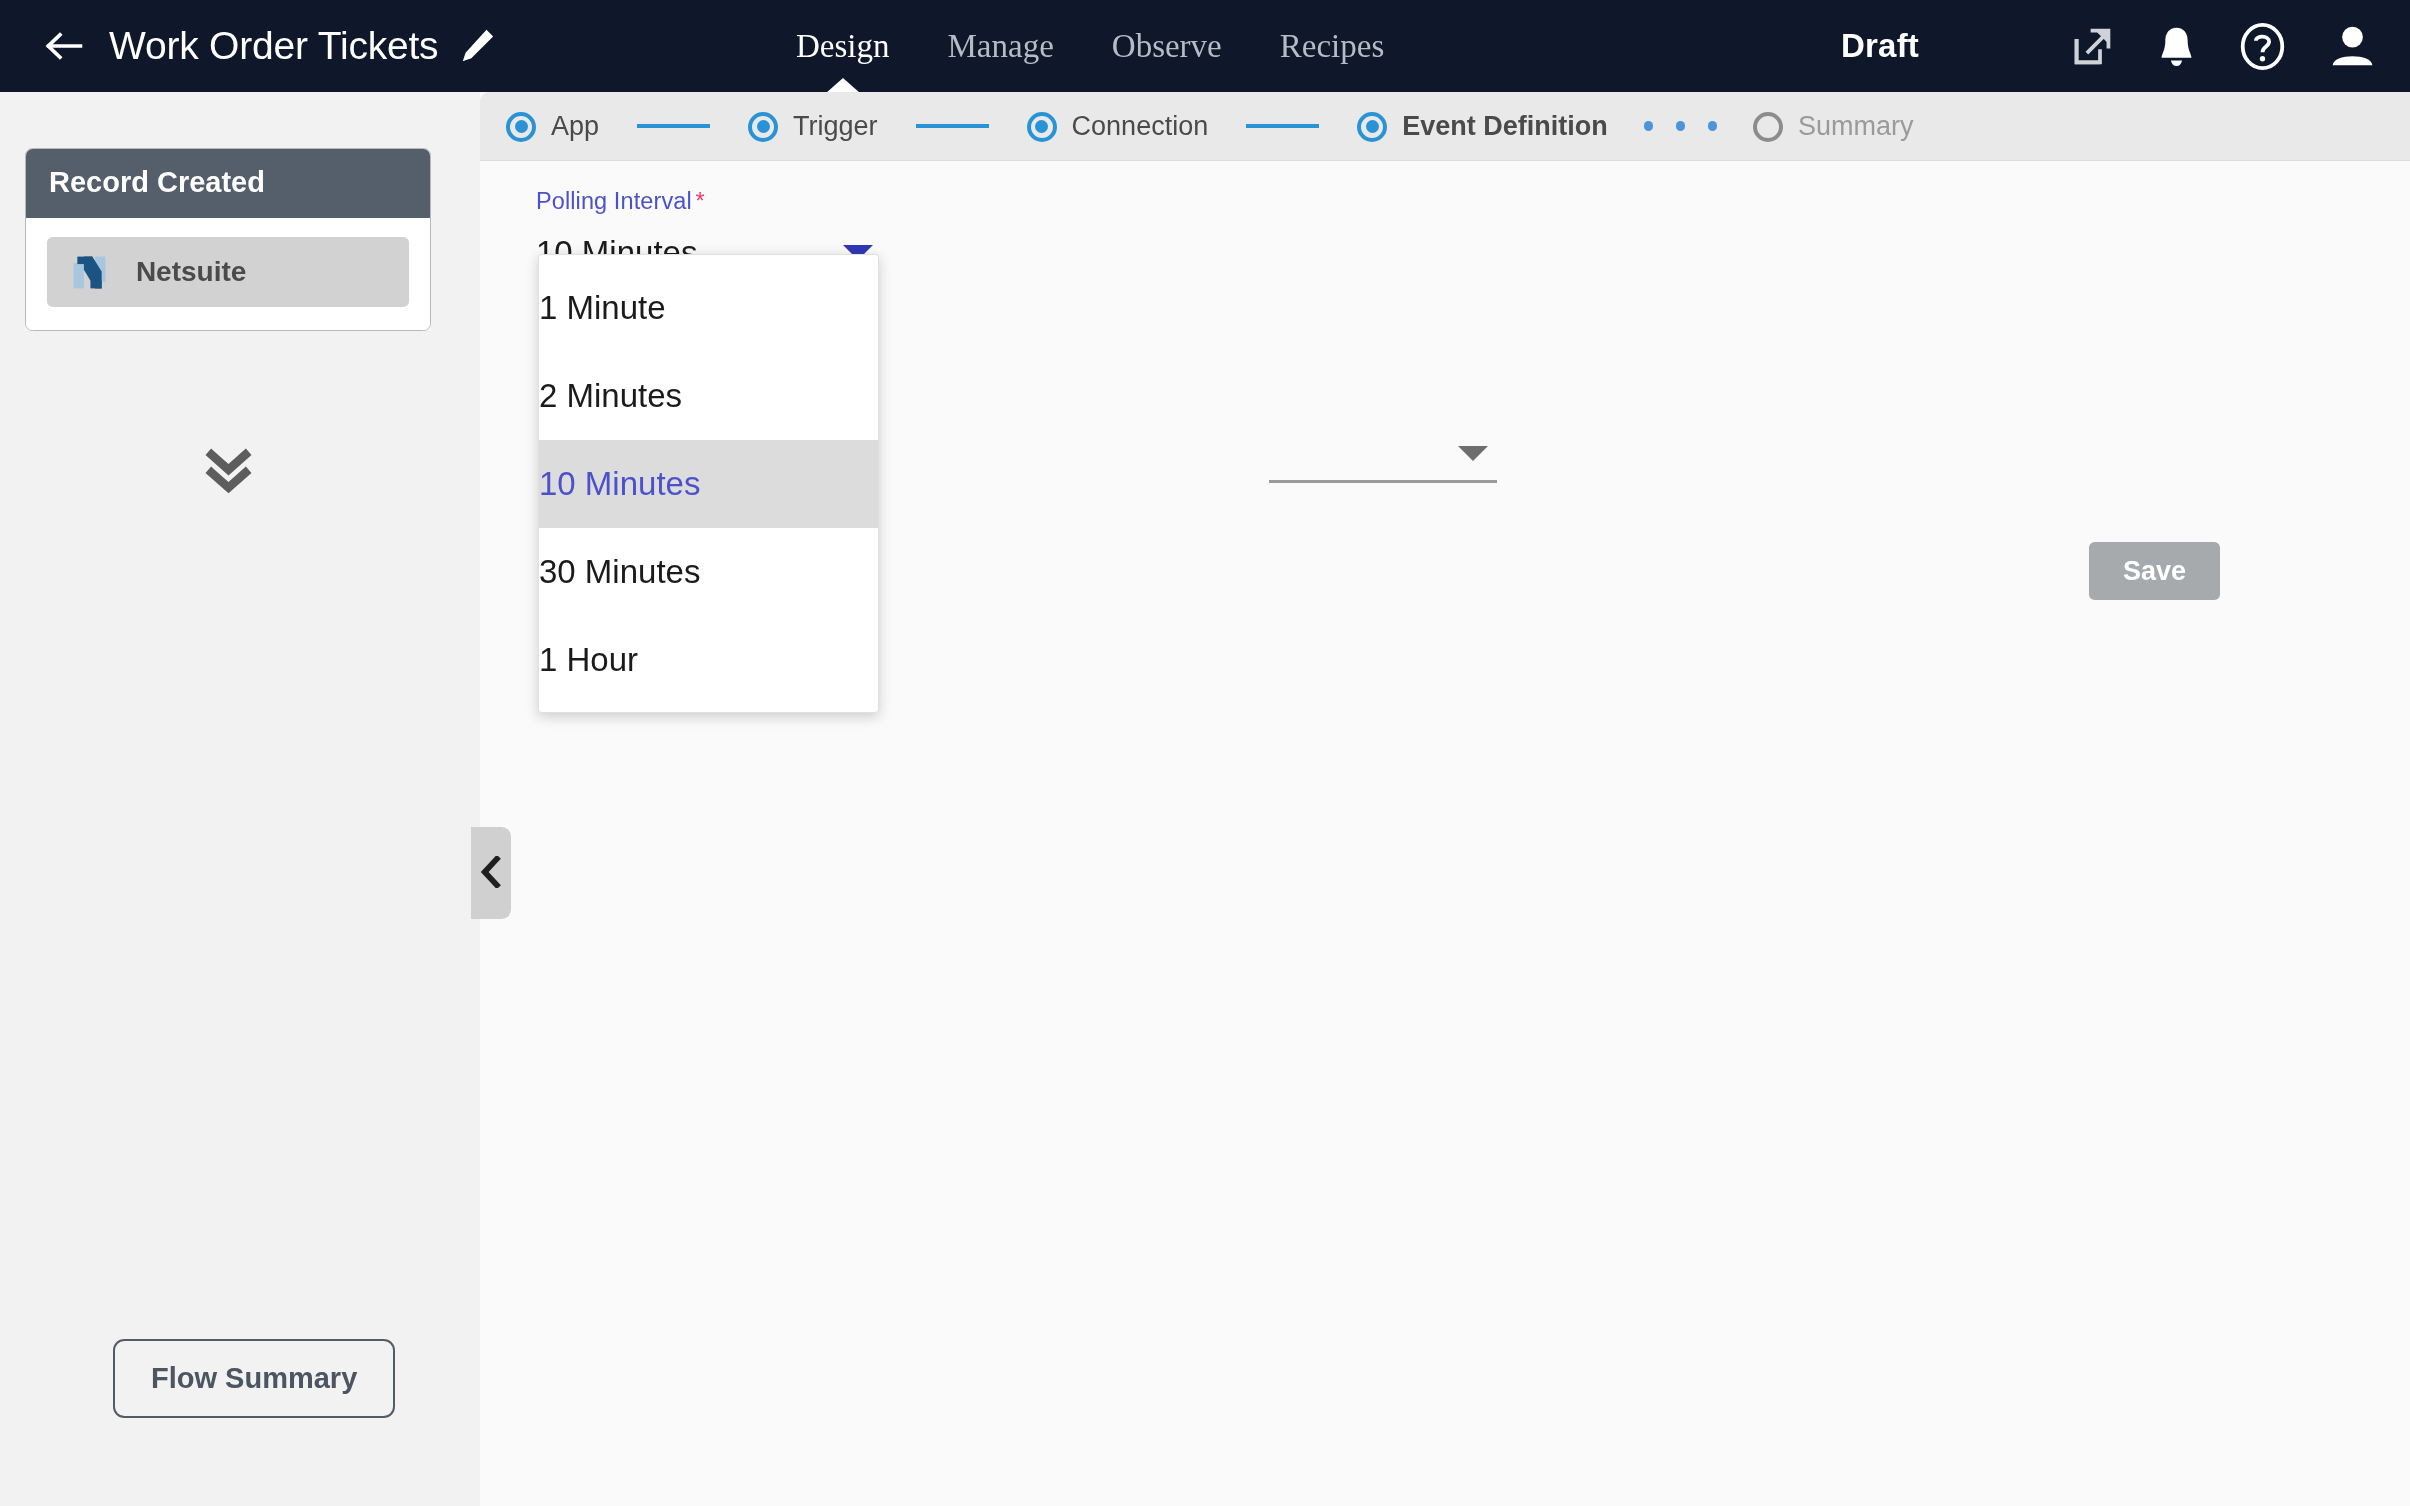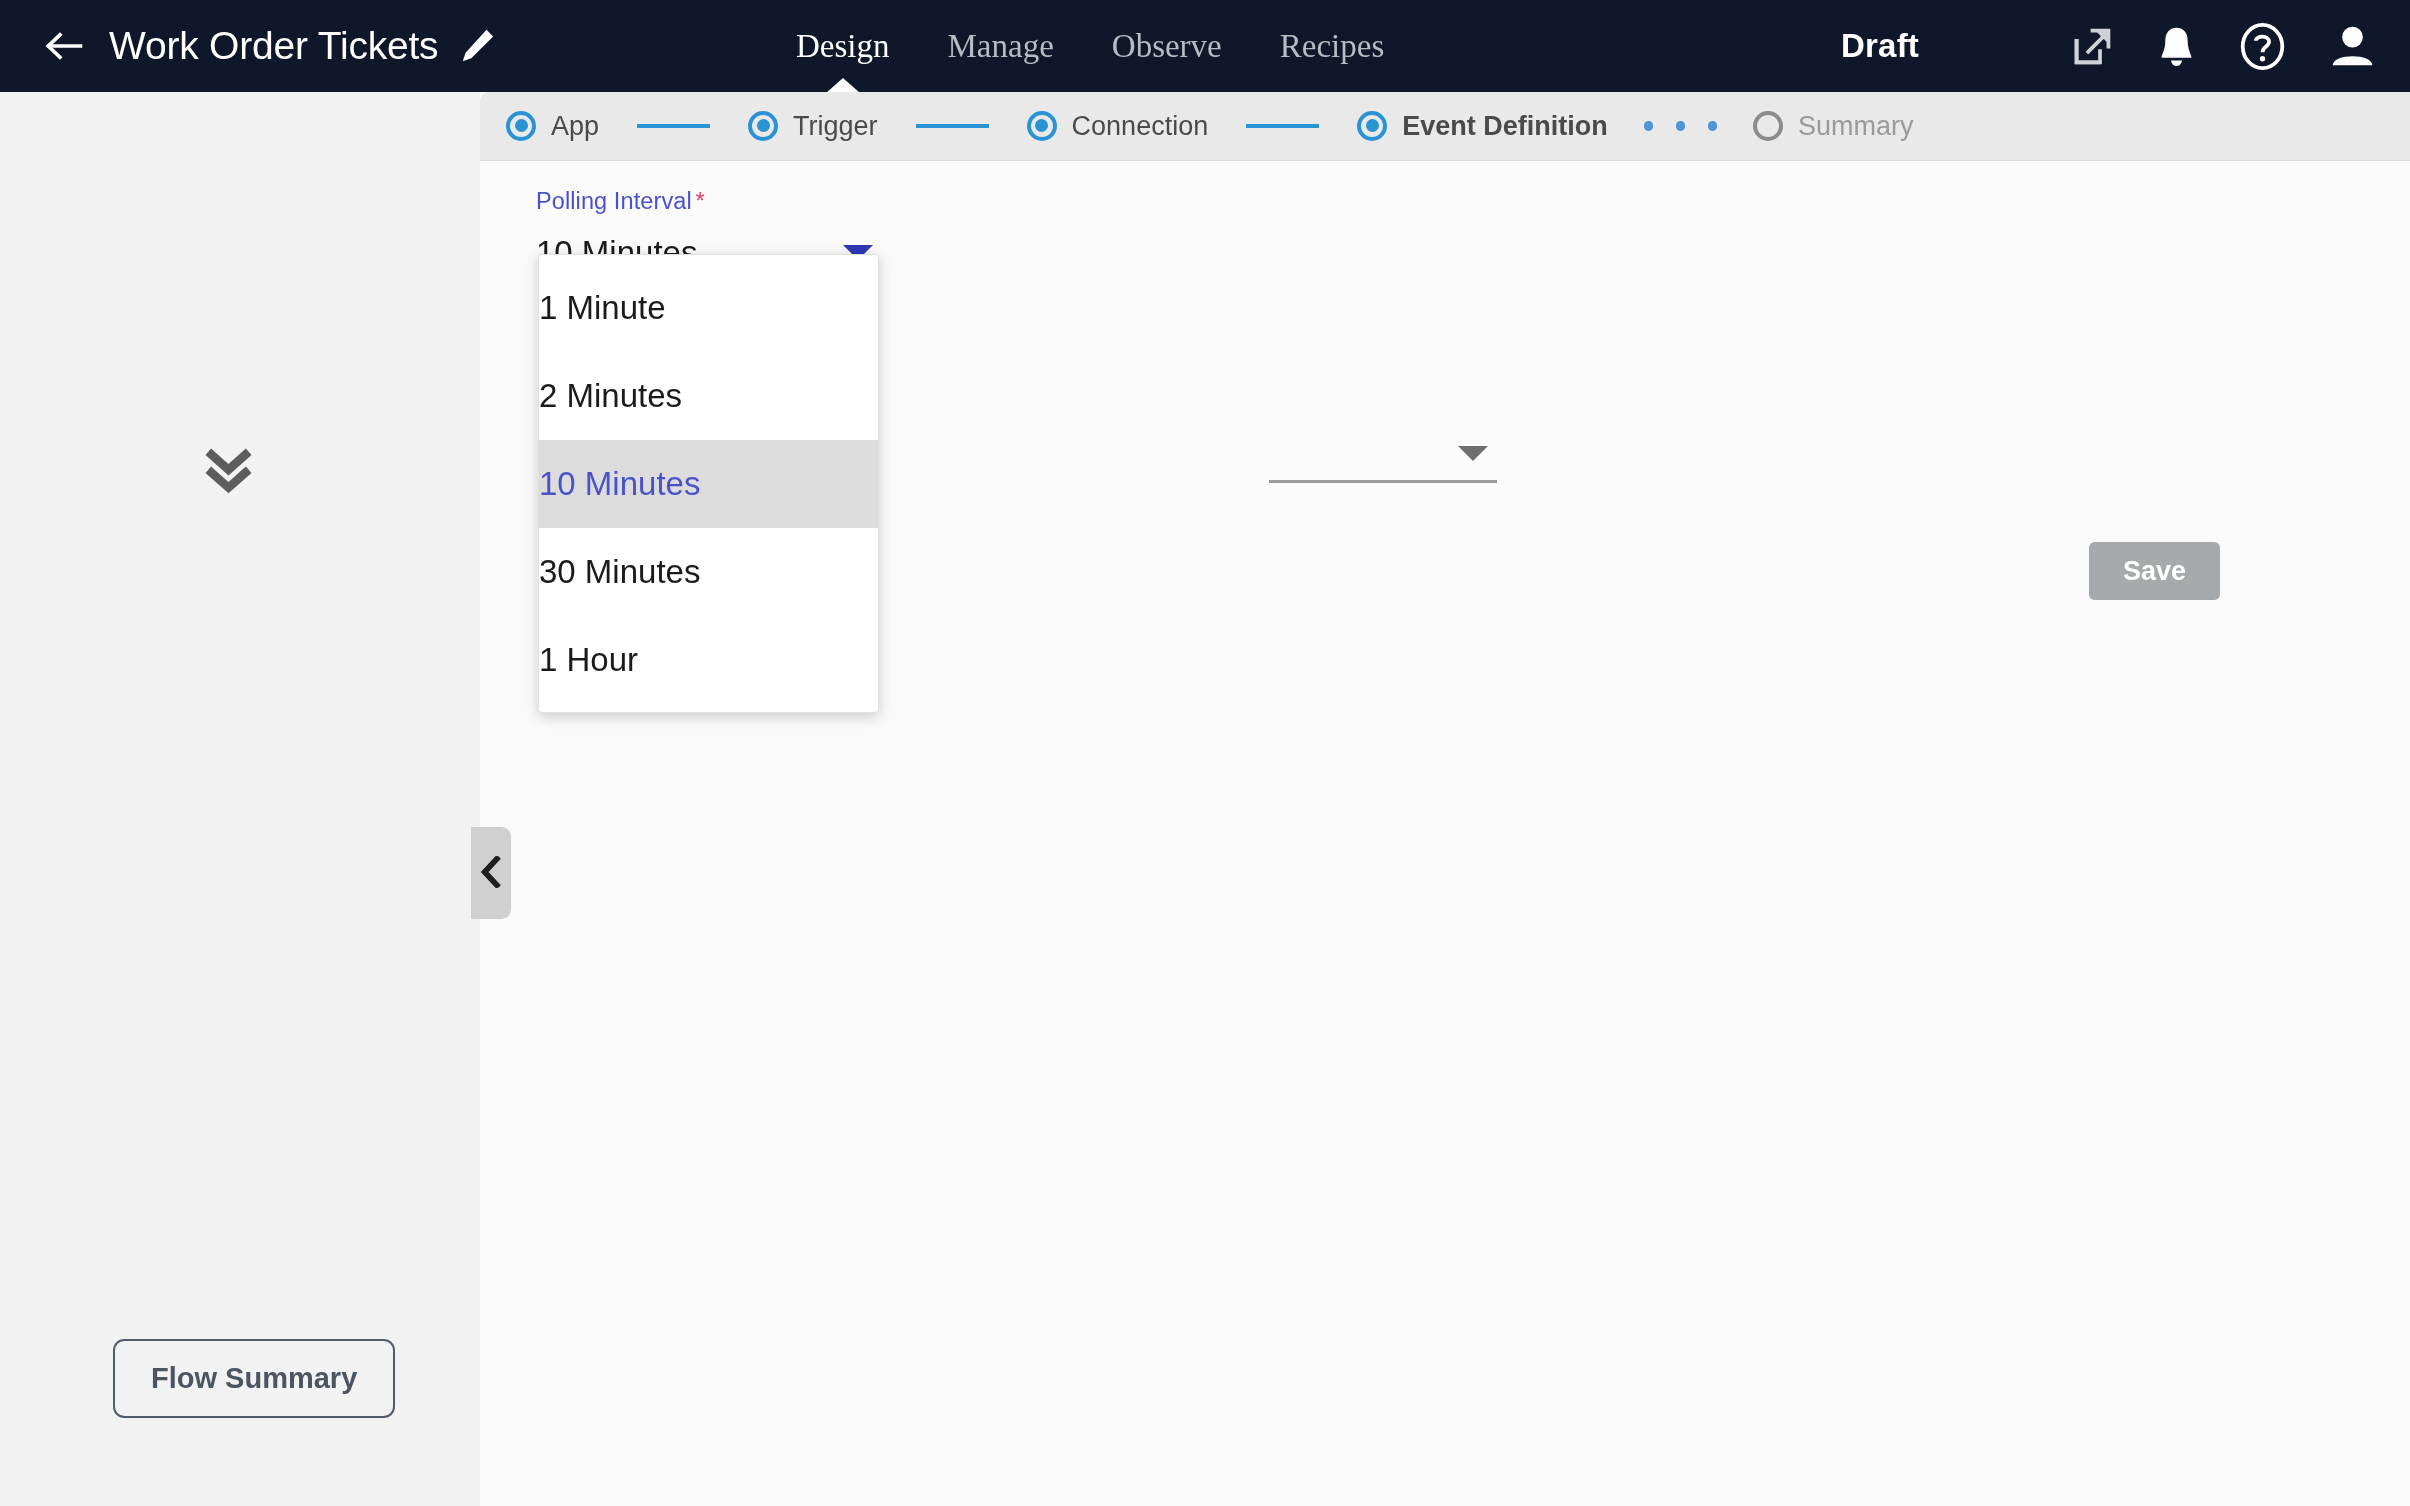--- a/index.html
+++ b/index.html
@@ -175,21 +175,21 @@
     position: absolute;
     left: 0; top: 0;
     width: 1930px; height: 69px;
     background: #e9e9e9;
     border-top-left-radius: 9.4px;
     border-bottom: 0.9px solid #dcdcdc;
     display: flex; align-items: center;
     padding-left: 26px;
   }
   .step {
-    display: flex; align-items: flex-start;
+    display: flex; align-items: flex-end;
     cursor: pointer;
     white-space: nowrap;
   }
   .step-ring {
     width: 30px; height: 30px;
     border-radius: 50%;
     border: 4.7px solid #2a93d5;
     display: flex; align-items: center; justify-content: center;
     flex: none;
   }
@@ -364,20 +364,37 @@
       <svg width="49" height="49" viewBox="0 0 52 52">
         <circle cx="26" cy="16" r="11" fill="#ffffff"></circle>
         <path d="M5 46 C5 33 47 33 47 46 Z" fill="#ffffff"></path>
       </svg>
     </div>
   </div>
 </div>
 
 <div class="left-panel">
 
+  <div class="flow-card">
+    <div class="flow-card-header">Record Created</div>
+    <div class="flow-card-body">
+      <div class="app-chip">
+        <span class="app-chip-logo">
+          <svg width="43" height="43" viewBox="0 0 46 46">
+            <rect x="6" y="13" width="11" height="27" fill="#a9c6e0"></rect>
+            <rect x="29" y="6" width="11" height="27" fill="#a9c6e0"></rect>
+            <path d="M10 6 H26 L36 22 V40 H29 L17 20 V6 Z" fill="#1b5483"></path>
+            <rect x="10" y="6" width="16" height="8" fill="#1b5483"></rect>
+            <rect x="24" y="32" width="12" height="8" fill="#1b5483"></rect>
+          </svg>
+        </span>
+        <span class="app-chip-label">Netsuite</span>
+      </div>
+    </div>
+  </div>
 
   <div class="double-chevron">
     <svg width="51" height="55" viewBox="0 0 54 58">
       <path d="M9 9 L27 25 L45 9" stroke="#5d5d5d" stroke-width="9" fill="none" stroke-linecap="square"></path>
       <path d="M9 28 L27 44 L45 28" stroke="#5d5d5d" stroke-width="9" fill="none" stroke-linecap="square"></path>
     </svg>
   </div>
 
   <div class="flow-summary-btn">Flow Summary</div>
 </div>

